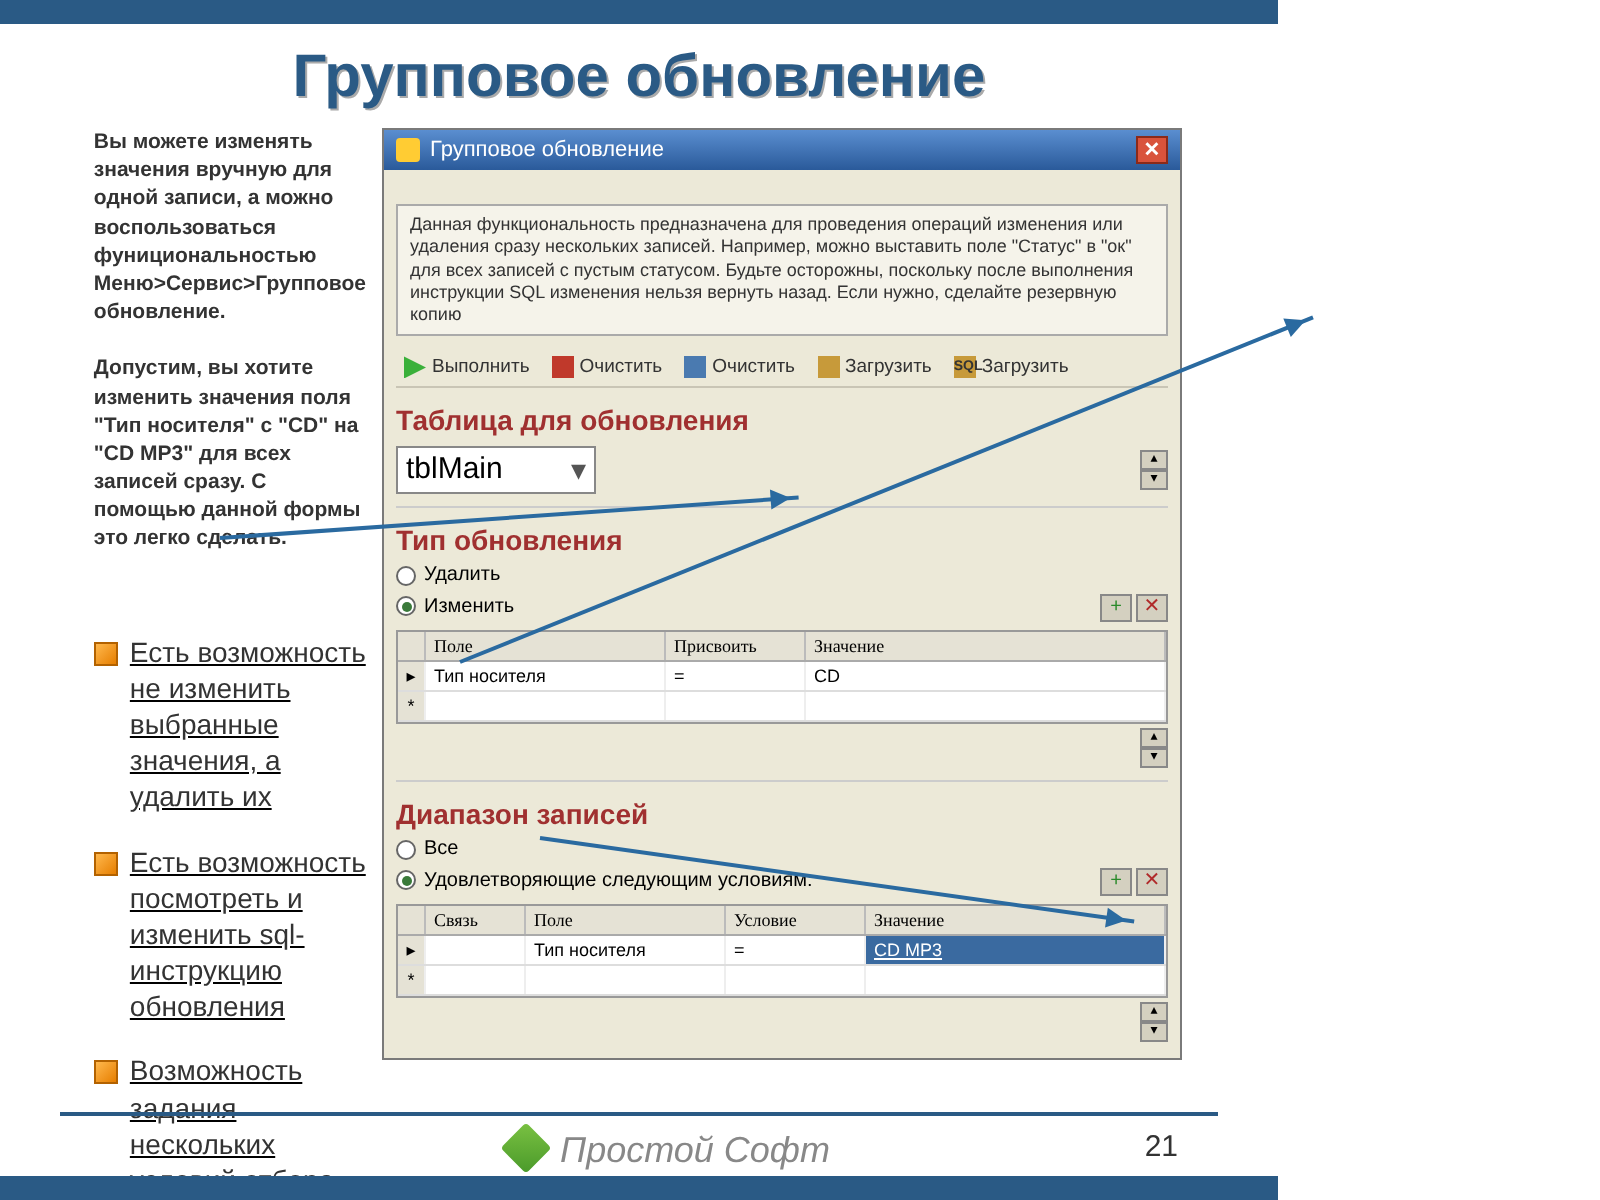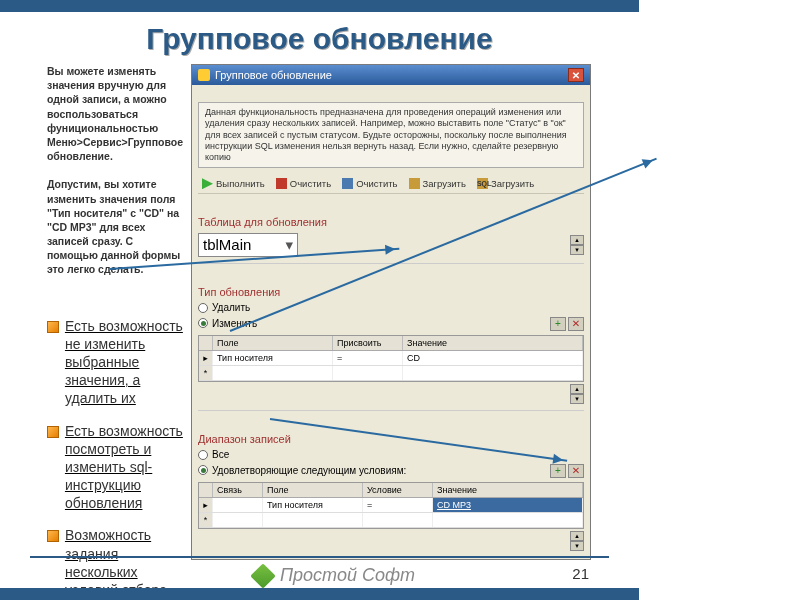--- a/index.html
+++ b/index.html
@@ -26,47 +26,47 @@
   .desc-box { border: 1px solid #aaa; background: #f5f3ea; padding: 4px 6px; font-size: 9px; color: #333; line-height: 1.25; margin-bottom: 6px; margin-top: 11px; }
   .toolbar { display: flex; gap: 3px; align-items: center; padding: 2px 0; margin-bottom: 0; border-bottom: 1px solid #c9c5b5; flex-wrap: wrap; }
   .tb-btn { display: flex; align-items: center; gap: 3px; padding: 2px 4px; font-size: 9.5px; color: #333; }
   .tb-icon { width: 11px; height: 11px; display: inline-block; }
   .i-run { background: #3ab03a; clip-path: polygon(0 0, 100% 50%, 0 100%); }
   .i-clear { background: #c0392b; }
   .i-save { background: #4a7ab0; }
   .i-load { background: #c79a3a; }
   .i-sql { background: #c79a3a; font-size: 7px; color: #333; text-align: center; line-height: 11px; font-weight: bold; }
 
-  .section-label { color: #a03030; font-size: 11px; font-weight: normal; margin: 22px 0 3px; }
+  .section-label { color: #a03030; font-size: 14px; font-weight: bold; margin: 8px 0 3px; }
   .fieldbox { display: flex; align-items: center; gap: 4px; padding: 2px 0; }
   .combo { background: #fff; border: 1px solid #888; padding: 2px 4px; font-size: 15px; width: 100px; display: flex; justify-content: space-between; }
   .combo::after { content: '▾'; color: #555; }
   .updown { display: inline-flex; flex-direction: column; margin-left: auto; }
   .updown span { width: 14px; height: 10px; background: #d4d0c0; border: 1px solid #888; text-align: center; font-size: 7px; line-height: 8px; }
 
   .radio-row { display: flex; align-items: center; gap: 4px; padding: 1px 0; font-size: 10px; }
   .radio { width: 10px; height: 10px; border: 1px solid #666; border-radius: 50%; display: inline-flex; align-items: center; justify-content: center; background: #fff; }
   .radio.sel::after { content: ''; width: 5px; height: 5px; background: #3a7a3a; border-radius: 50%; }
 
   .grid { border: 1px solid #999; background: #fff; font-size: 9px; margin-top: 3px; }
   .grid-head { display: flex; background: #e5e2d5; border-bottom: 1px solid #aaa; }
-  .grid-head > div { padding: 2px 4px; border-right: 1px solid #bbb; }
+  .grid-head > div { padding: 2px 4px; border-right: 1px solid #bbb; font-family: Liberation Serif, serif; }
   .grid-row { display: flex; border-bottom: 1px solid #ddd; }
   .grid-row > div { padding: 2px 4px; border-right: 1px solid #eee; min-height: 14px; }
   .row-ptr { width: 14px; background: #e5e2d5; text-align: center; border-right: 1px solid #aaa; }
   .grid-btns { display: flex; gap: 2px; justify-content: flex-end; margin-top: 2px; }
   .sq-btn { width: 16px; height: 14px; border: 1px solid #888; background: #d4d0c0; font-size: 10px; text-align: center; line-height: 12px; }
   .sq-green { color: #2a8a2a; }
   .sq-red { color: #b02a2a; }
   .sel-cell { background: #3a6aa0; color: #fff; text-decoration: underline; }
 
   .hr { border-top: 1px solid #ccc; margin: 4px 0; }
 
   .divider-line { position: absolute; bottom: 42px; left: 30px; right: 30px; border-top: 2px solid #2a5a85; }
-  .footer { position: absolute; bottom: 14px; left: 0; right: 0; display: flex; justify-content: center; align-items: center; gap: 8px; padding-left: 30px; }
+  .footer { position: absolute; bottom: 14px; left: 0; right: 0; display: flex; justify-content: center; align-items: flex-start; gap: 8px; padding-left: 30px; }
   .footer-logo { width: 18px; height: 18px; background: linear-gradient(135deg, #7ac142, #4a9a2a); transform: rotate(45deg); border-radius: 2px; }
   .footer-text { color: #888; font-style: italic; font-size: 18px; }
   .page-num { position: absolute; bottom: 18px; right: 50px; font-size: 15px; color: #333; }
 
   
   .arrow { position: absolute; height: 2px; background: #2a6aa0; transform-origin: left center; }
   .arrow::after { content: ''; position: absolute; right: -1px; top: -4px; border: 5px solid transparent; border-left: 10px solid #2a6aa0; }
 </style>
 </head>
 <body>

